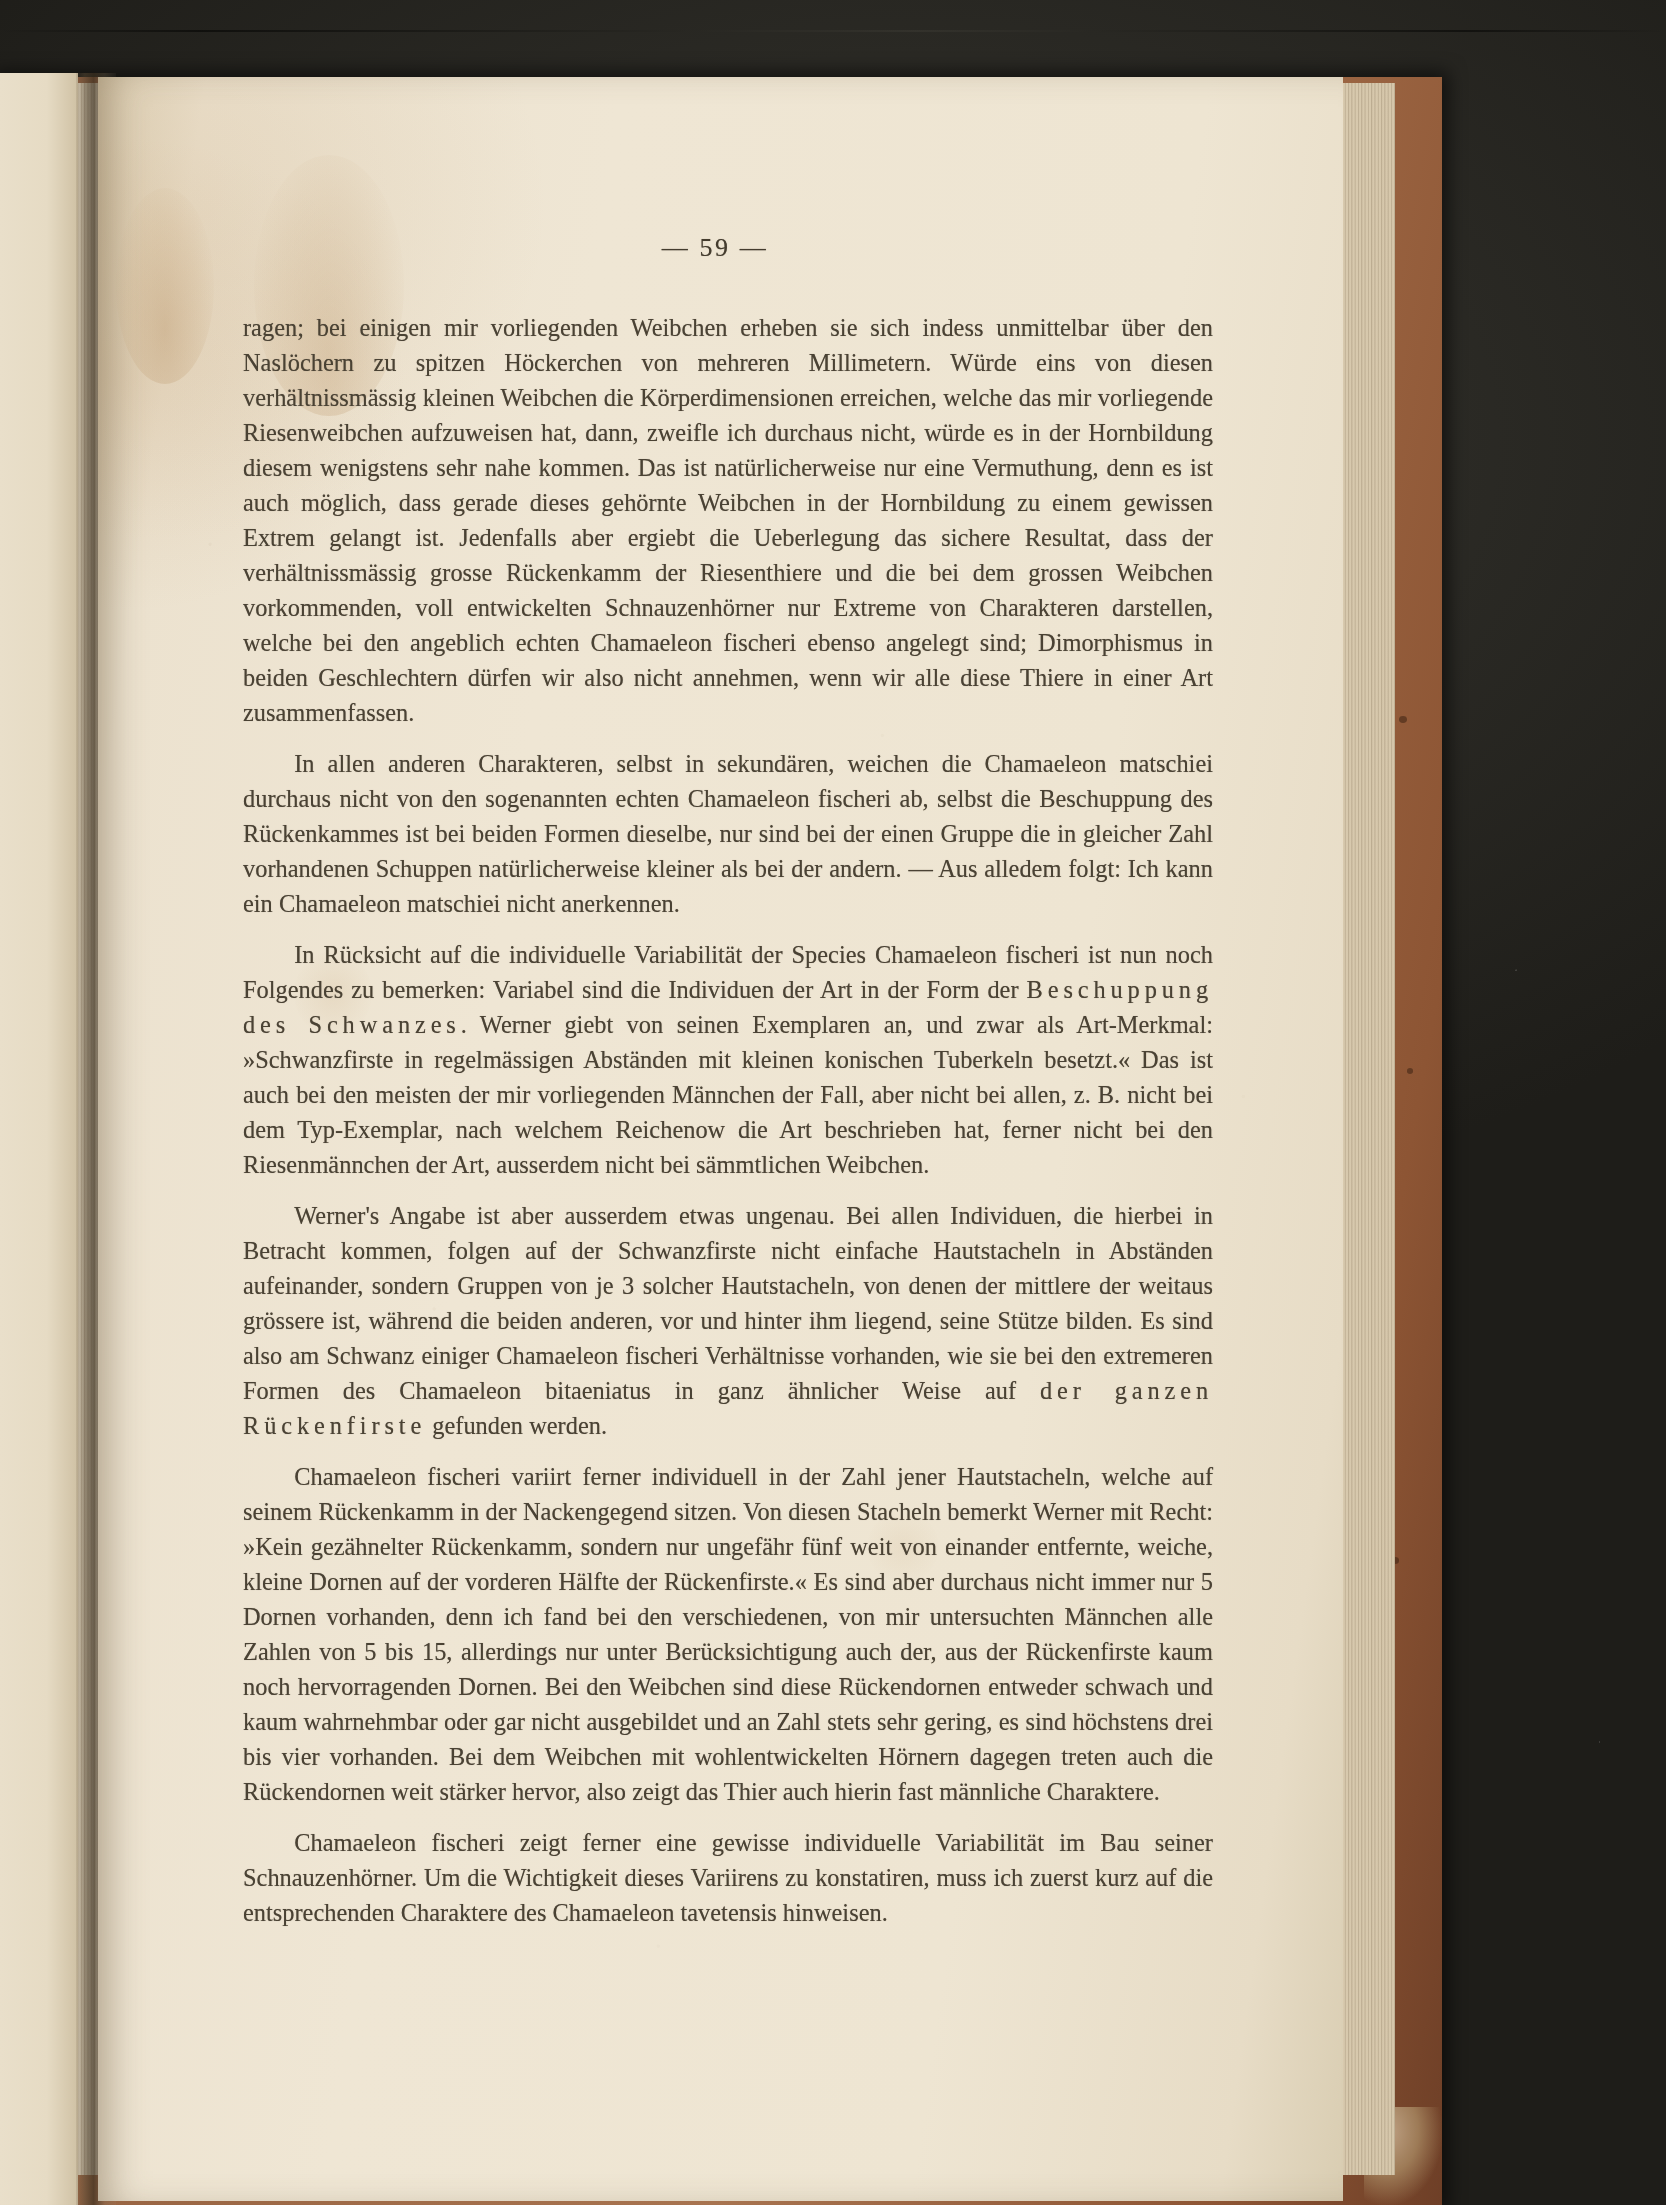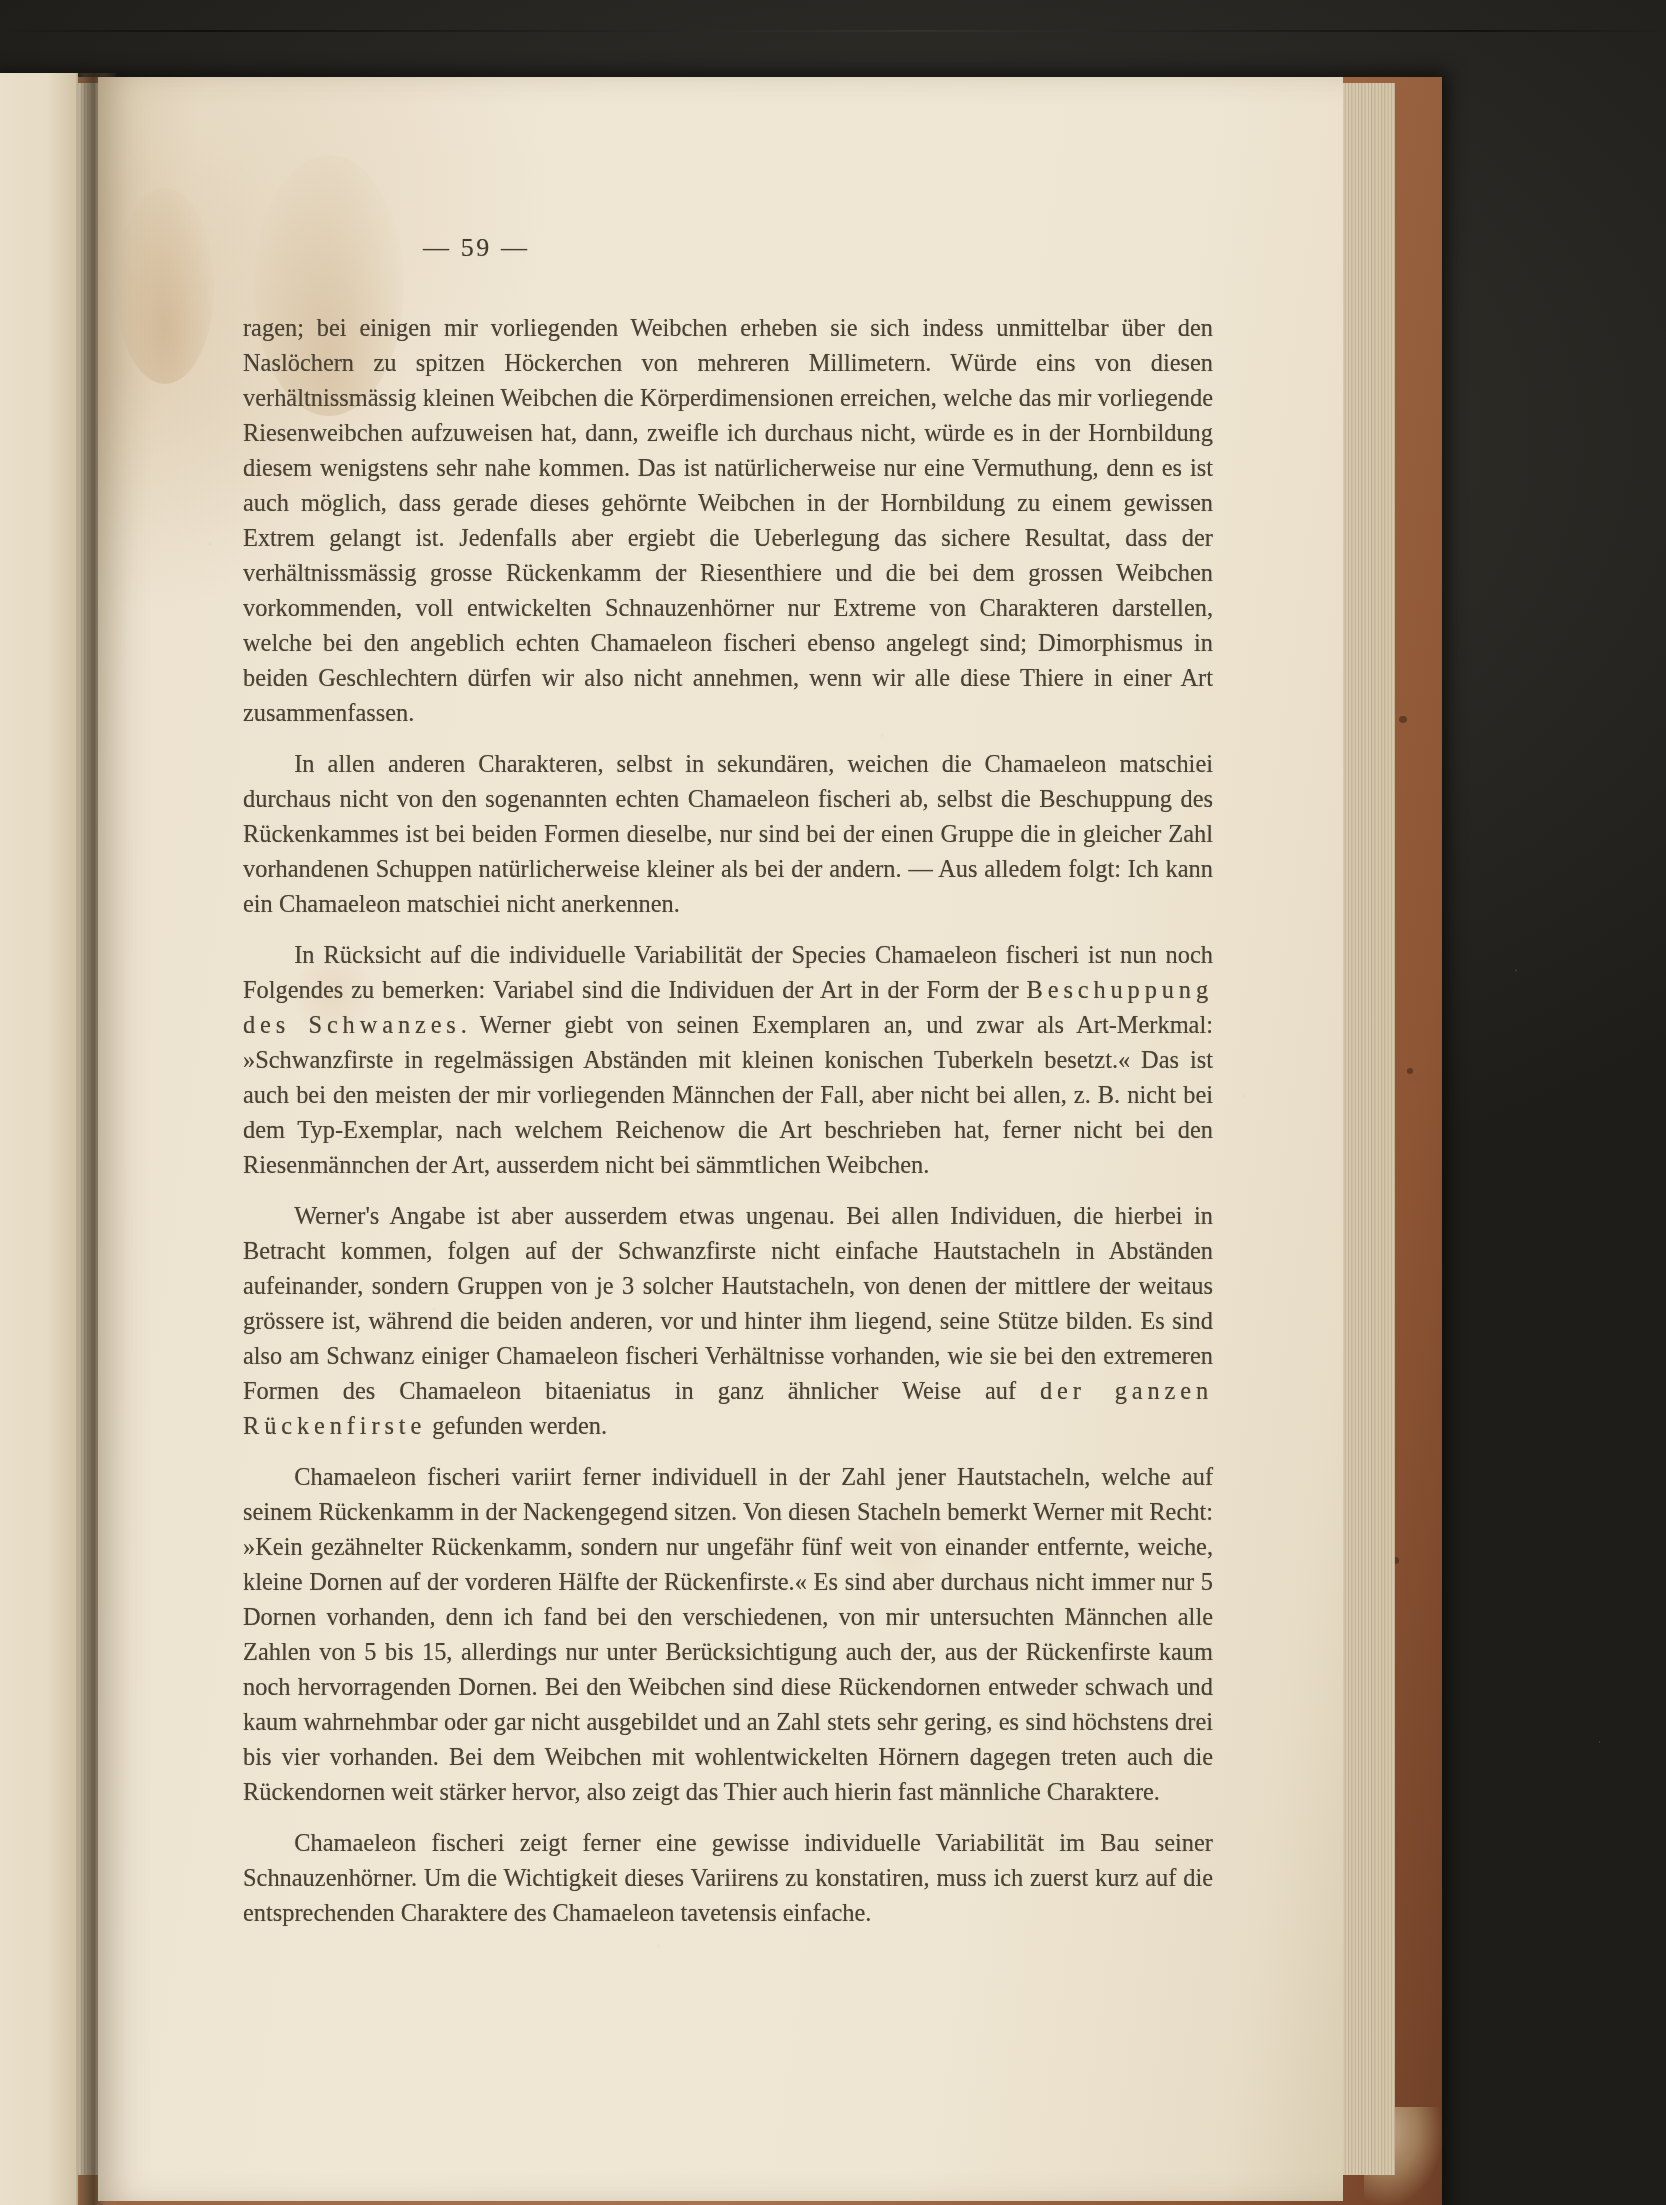--- a/index.html
+++ b/index.html
@@ -153,20 +153,21 @@
   
   .content {
     position: absolute;
     left: 129px;      
     top: 0;
     width: 1002px;    
     height: 100%;
   }
 
   .folio {
+    text-align: center;
     color: #443c2e;
     font-size: 26px;
     letter-spacing: .10em;
     margin-top: 156px;
     margin-left: 196px;
     margin-right: 222px;
     white-space: nowrap;
   }
 
   .body-text {
@@ -229,20 +230,20 @@
         <p>ragen; bei einigen mir vorliegenden Weibchen erheben sie sich indess unmittelbar über den Naslöchern zu spitzen Höckerchen von mehreren Millimetern. Würde eins von diesen verhältnissmässig kleinen Weibchen die Körperdimensionen erreichen, welche das mir vorliegende Riesenweibchen aufzuweisen hat, dann, zweifle ich durchaus nicht, würde es in der Hornbildung diesem wenigstens sehr nahe kommen. Das ist natürlicherweise nur eine Vermuthung, denn es ist auch möglich, dass gerade dieses gehörnte Weibchen in der Hornbildung zu einem gewissen Extrem gelangt ist. Jedenfalls aber ergiebt die Ueberlegung das sichere Resultat, dass der verhältnissmässig grosse Rückenkamm der Riesenthiere und die bei dem grossen Weibchen vorkommenden, voll entwickelten Schnauzenhörner nur Extreme von Charakteren darstellen, welche bei den angeblich echten Chamaeleon fischeri ebenso angelegt sind; Dimorphismus in beiden Geschlechtern dürfen wir also nicht annehmen, wenn wir alle diese Thiere in einer Art zusammenfassen.</p>
 
         <p>In allen anderen Charakteren, selbst in sekundären, weichen die Chamaeleon matschiei durchaus nicht von den sogenannten echten Chamaeleon fischeri ab, selbst die Beschuppung des Rückenkammes ist bei beiden Formen dieselbe, nur sind bei der einen Gruppe die in gleicher Zahl vorhandenen Schuppen natürlicherweise kleiner als bei der andern. — Aus alledem folgt: Ich kann ein Chamaeleon matschiei nicht anerkennen.</p>
 
         <p><span>In Rücksicht auf die individuelle Variabilität der Species Chamaeleon fischeri ist nun noch Folgendes zu bemerken: Variabel sind die Individuen der Art in der Form der </span><span class="sperr">Beschuppung des Schwanzes</span><span>. Werner giebt von seinen Exemplaren an, und zwar als Art-Merkmal: »Schwanzfirste in regelmässigen Abständen mit kleinen konischen Tuberkeln besetzt.« Das ist auch bei den meisten der mir vorliegenden Männchen der Fall, aber nicht bei allen, z. B. nicht bei dem Typ-Exemplar, nach welchem Reichenow die Art beschrieben hat, ferner nicht bei den Riesenmännchen der Art, ausserdem nicht bei sämmtlichen Weibchen.</span></p>
 
         <p><span>Werner's Angabe ist aber ausserdem etwas ungenau. Bei allen Individuen, die hierbei in Betracht kommen, folgen auf der Schwanzfirste nicht einfache Hautstacheln in Abständen aufeinander, sondern Gruppen von je 3 solcher Hautstacheln, von denen der mittlere der weitaus grössere ist, während die beiden anderen, vor und hinter ihm liegend, seine Stütze bilden. Es sind also am Schwanz einiger Chamaeleon fischeri Verhältnisse vorhanden, wie sie bei den extremeren Formen des Chamaeleon bitaeniatus in ganz ähnlicher Weise auf </span><span class="sperr">der ganzen Rückenfirste</span><span> gefunden werden.</span></p>
 
         <p>Chamaeleon fischeri variirt ferner individuell in der Zahl jener Hautstacheln, welche auf seinem Rückenkamm in der Nackengegend sitzen. Von diesen Stacheln bemerkt Werner mit Recht: »Kein gezähnelter Rückenkamm, sondern nur ungefähr fünf weit von einander entfernte, weiche, kleine Dornen auf der vorderen Hälfte der Rückenfirste.« Es sind aber durchaus nicht immer nur 5 Dornen vorhanden, denn ich fand bei den verschiedenen, von mir untersuchten Männchen alle Zahlen von 5 bis 15, allerdings nur unter Berücksichtigung auch der, aus der Rückenfirste kaum noch hervorragenden Dornen. Bei den Weibchen sind diese Rückendornen entweder schwach und kaum wahrnehmbar oder gar nicht ausgebildet und an Zahl stets sehr gering, es sind höchstens drei bis vier vorhanden. Bei dem Weibchen mit wohlentwickelten Hörnern dagegen treten auch die Rückendornen weit stärker hervor, also zeigt das Thier auch hierin fast männliche Charaktere.</p>
 
-        <p>Chamaeleon fischeri zeigt ferner eine gewisse individuelle Variabilität im Bau seiner Schnauzenhörner. Um die Wichtigkeit dieses Variirens zu konstatiren, muss ich zuerst kurz auf die entsprechenden Charaktere des Chamaeleon tavetensis einfache.</p>
+        <p>Chamaeleon fischeri zeigt ferner eine gewisse individuelle Variabilität im Bau seiner Schnauzenhörner. Um die Wichtigkeit dieses Variirens zu konstatiren, muss ich zuerst kurz auf die entsprechenden Charaktere des Chamaeleon tavetensis hinweisen.</p>
 
       </div>
     </div>
   </div>
 
 </div>
 
 
 </body></html>

